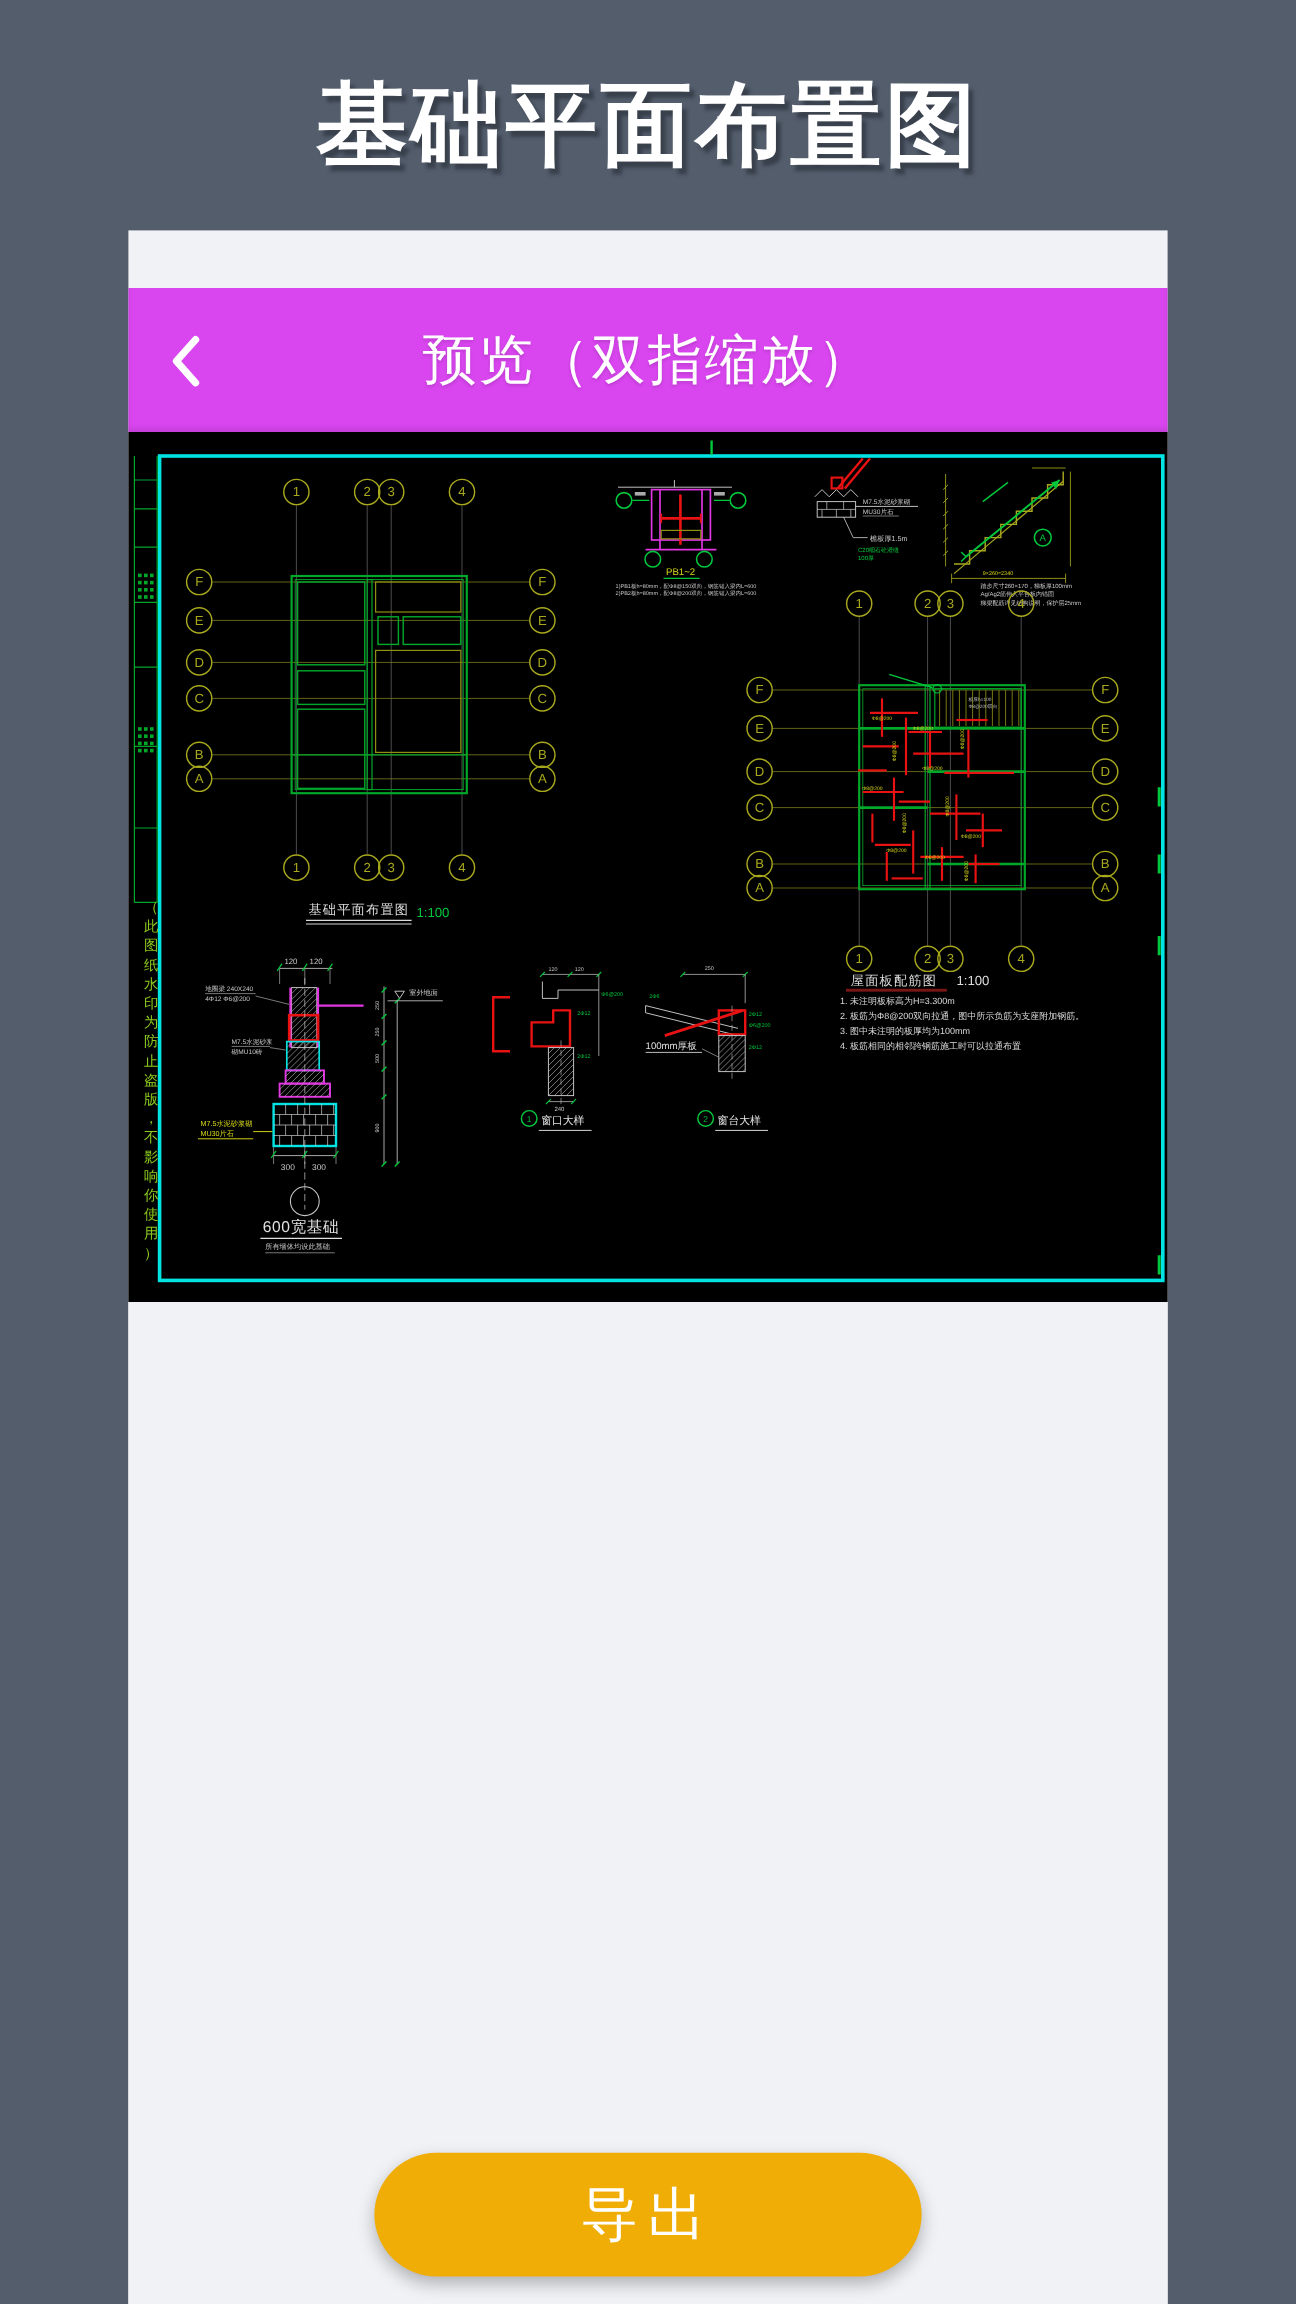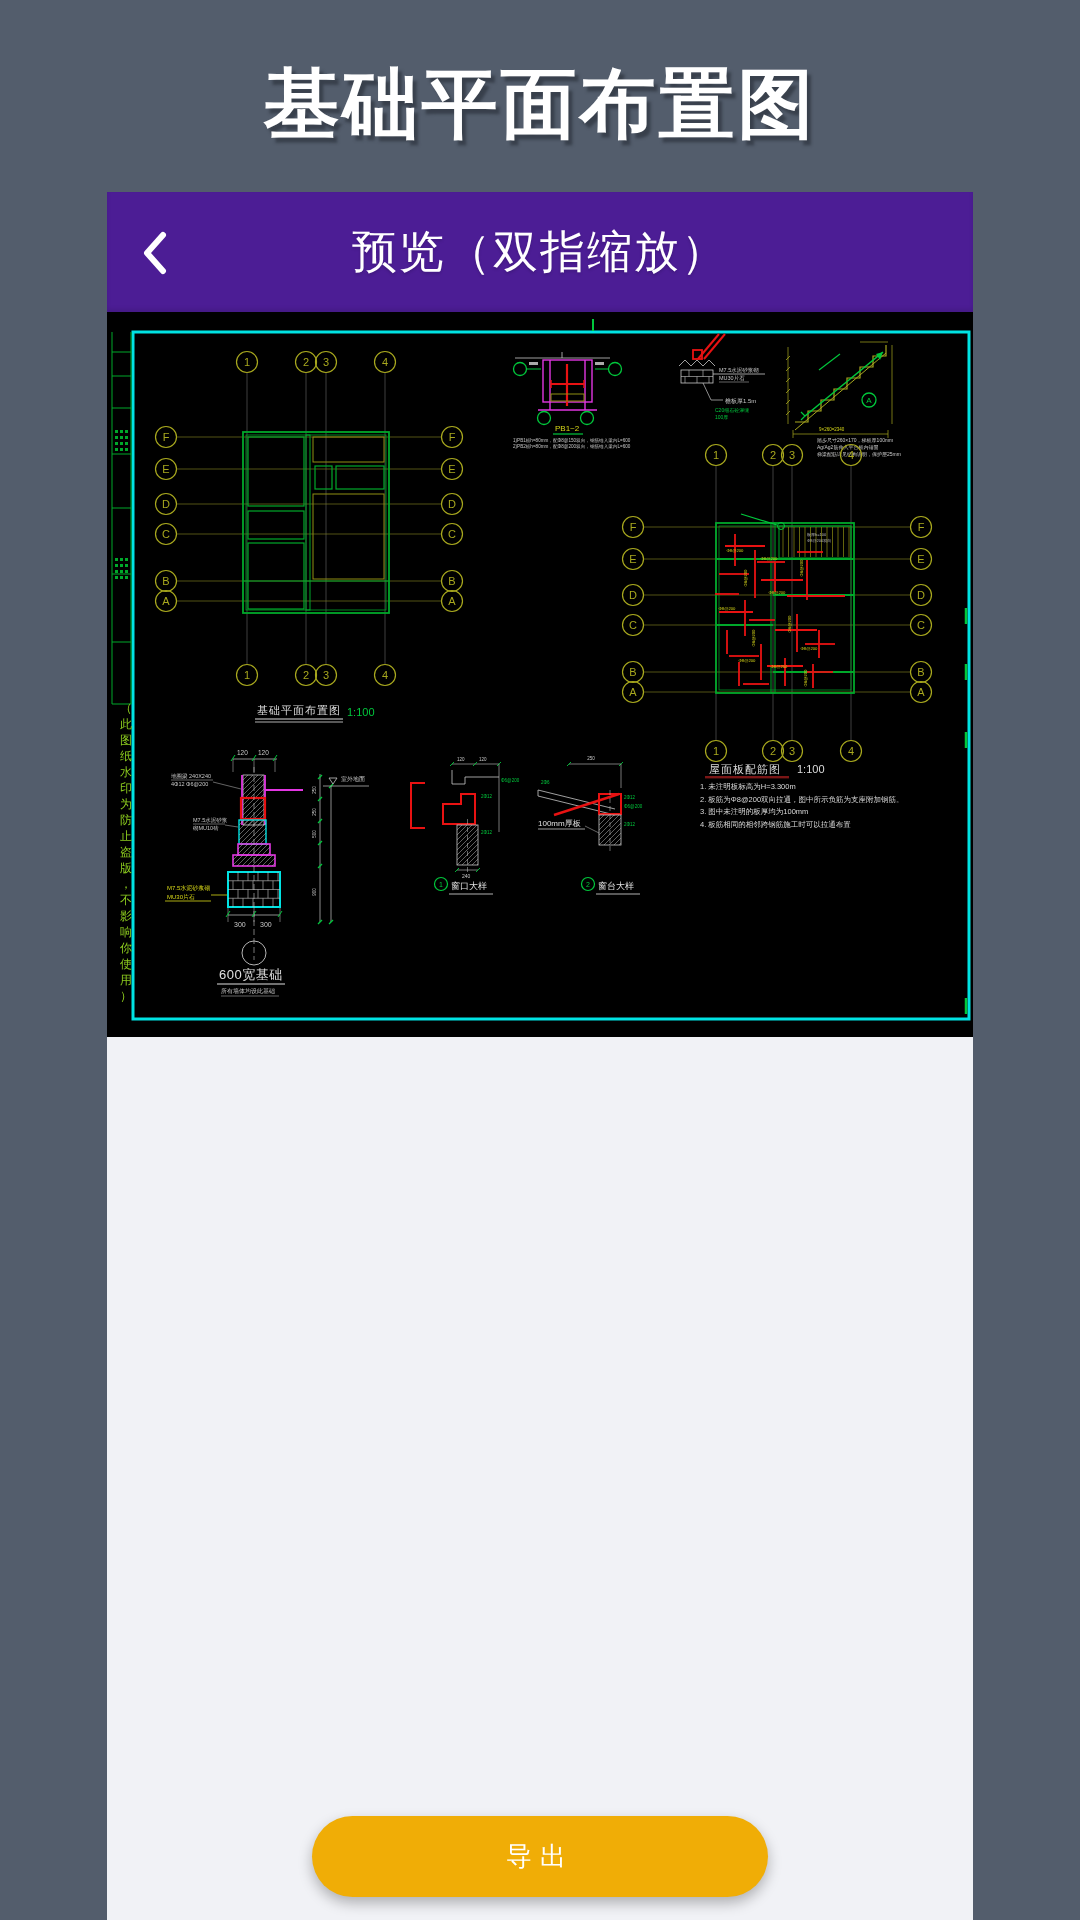--- a/index.html
+++ b/index.html
@@ -3,31 +3,31 @@
 <meta charset="utf-8">
 <style>
   html,body{margin:0;padding:0;background:#2c333e;}
   .screen{position:relative;width:1080px;height:1920px;background:#535D6C;overflow:hidden;
           font-family:"Liberation Sans","DejaVu Sans",sans-serif;}
   .app-title{position:absolute;top:54px;left:0;right:0;text-align:center;
              font-size:76px;font-weight:700;color:#ffffff;letter-spacing:3px;
              text-shadow:4px 5px 3px rgba(35,40,50,0.55);}
   .card{position:absolute;left:107px;top:192px;width:866px;height:1728px;
         background:#F1F2F6;display:flex;flex-direction:column;}
-  .card-header{position:relative;height:120px;background:#4c1d95;flex:0 0 auto;
+  .card-header{position:relative;height:120px;background:#d946ef;flex:0 0 auto;
                display:flex;align-items:center;justify-content:center;
-               box-shadow:inset 0 -3px 4px rgba(0,0,0,0.10);}
+               box-shadow:inset 0 -3px 4px rgba(0,0,0,0.10);margin-top:48px;}
   .back{position:absolute;left:34px;top:38px;width:28px;height:46px;cursor:pointer;}
   .card-header-title{color:#ffffff;font-size:45px;font-weight:500;letter-spacing:2px;
                      text-shadow:0 2px 3px rgba(0,0,0,0.15);}
   .cad-area{flex:0 0 auto;height:725px;background:#000000;line-height:0;}
   .card-body{position:relative;flex:1 1 auto;background:#F1F2F6;}
   .export-btn{position:absolute;left:50%;bottom:23px;transform:translateX(-50%);
-              width:456px;height:81px;border:none;border-radius:52px;
-              background:#F0AD06;color:#ffffff;font-size:26px;letter-spacing:8px;
+              width:456px;height:103px;border:none;border-radius:52px;
+              background:#F0AD06;color:#ffffff;font-size:48px;letter-spacing:8px;
               font-family:inherit;font-weight:500;cursor:pointer;
               box-shadow:0 6px 14px rgba(0,0,0,0.28);}
   text{font-family:"Liberation Sans","DejaVu Sans",sans-serif;}
 </style>
 </head>
 <body>
 
 <div class="screen">
   <div class="app-title">基础平面布置图</div>
 

